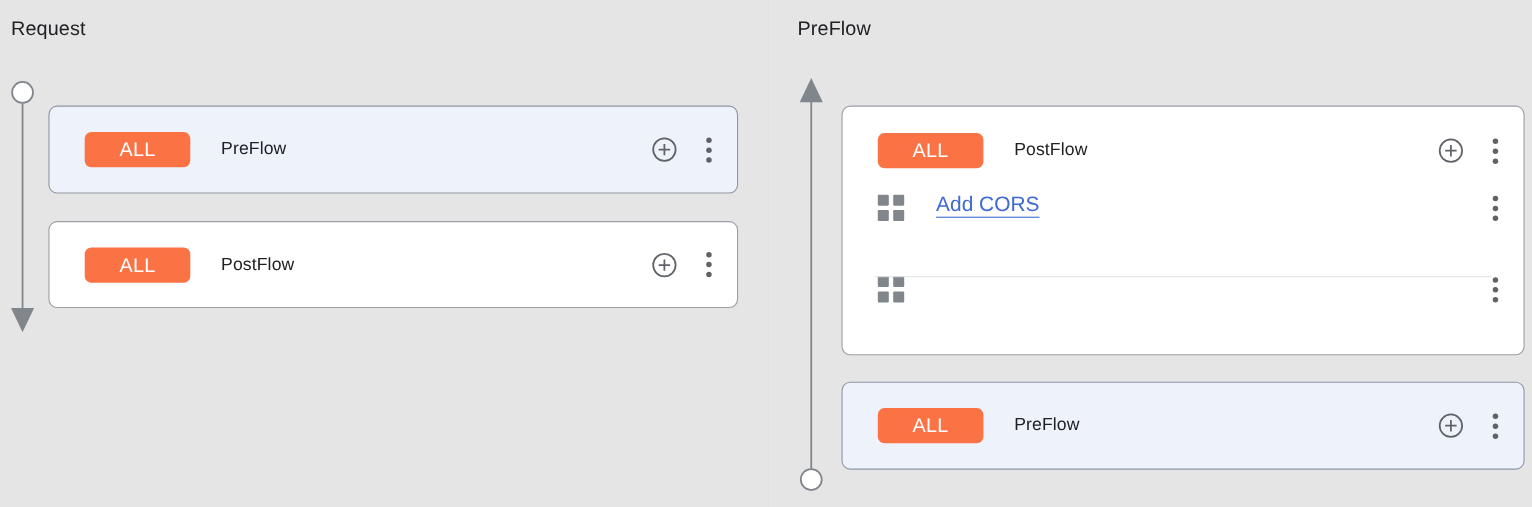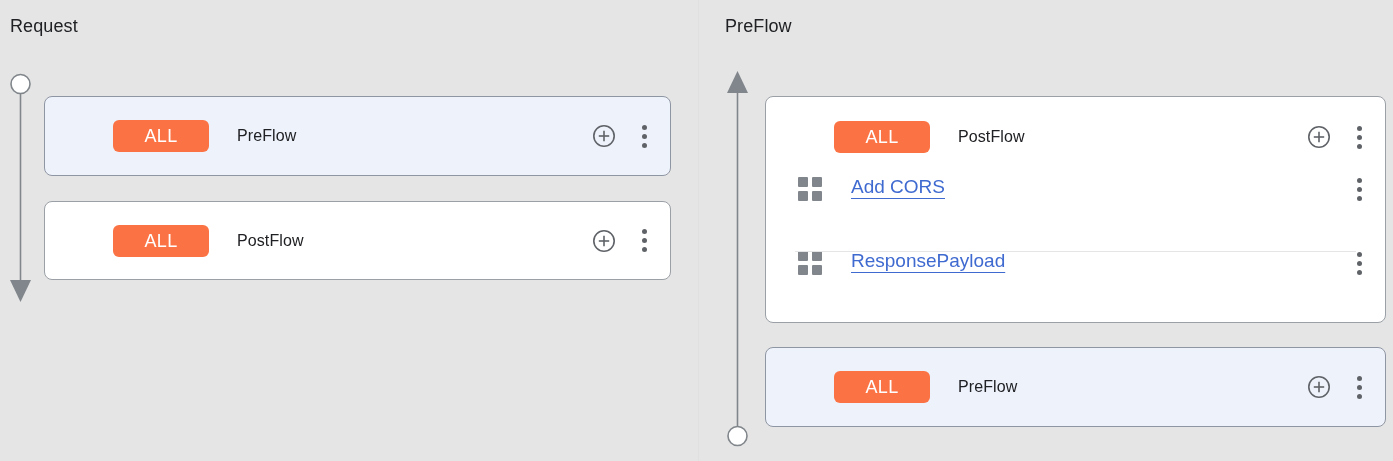--- a/index.html
+++ b/index.html
@@ -68,21 +68,20 @@
   .card.selected {
     background: #eef2fb;
     border-color: #8f96a3;
   }
 
   .card-header {
     display: flex;
     align-items: center;
     height: 100%;
     padding: 0 16px 0 32px;
-    margin-left: 36px;
   }
   .card.has-rows .card-header { height: 80px; }
 
   .badge {
     display: inline-flex;
     align-items: center;
     justify-content: center;
     min-width: 96px;
     height: 32px;
     padding: 0 10px;
@@ -301,21 +300,20 @@
           </span>
         </div>
 
         <div class="policy-row">
           <span class="icon-grid">
             <i></i>
               <i></i>
               <i></i>
               <i></i>
           </span>
-          <span class="policy-link">ResponsePayload</span>
           <span class="icon-kebab">
             <i></i>
               <i></i>
               <i></i>
           </span>
         </div>
 
       </div>
     </div>
 

